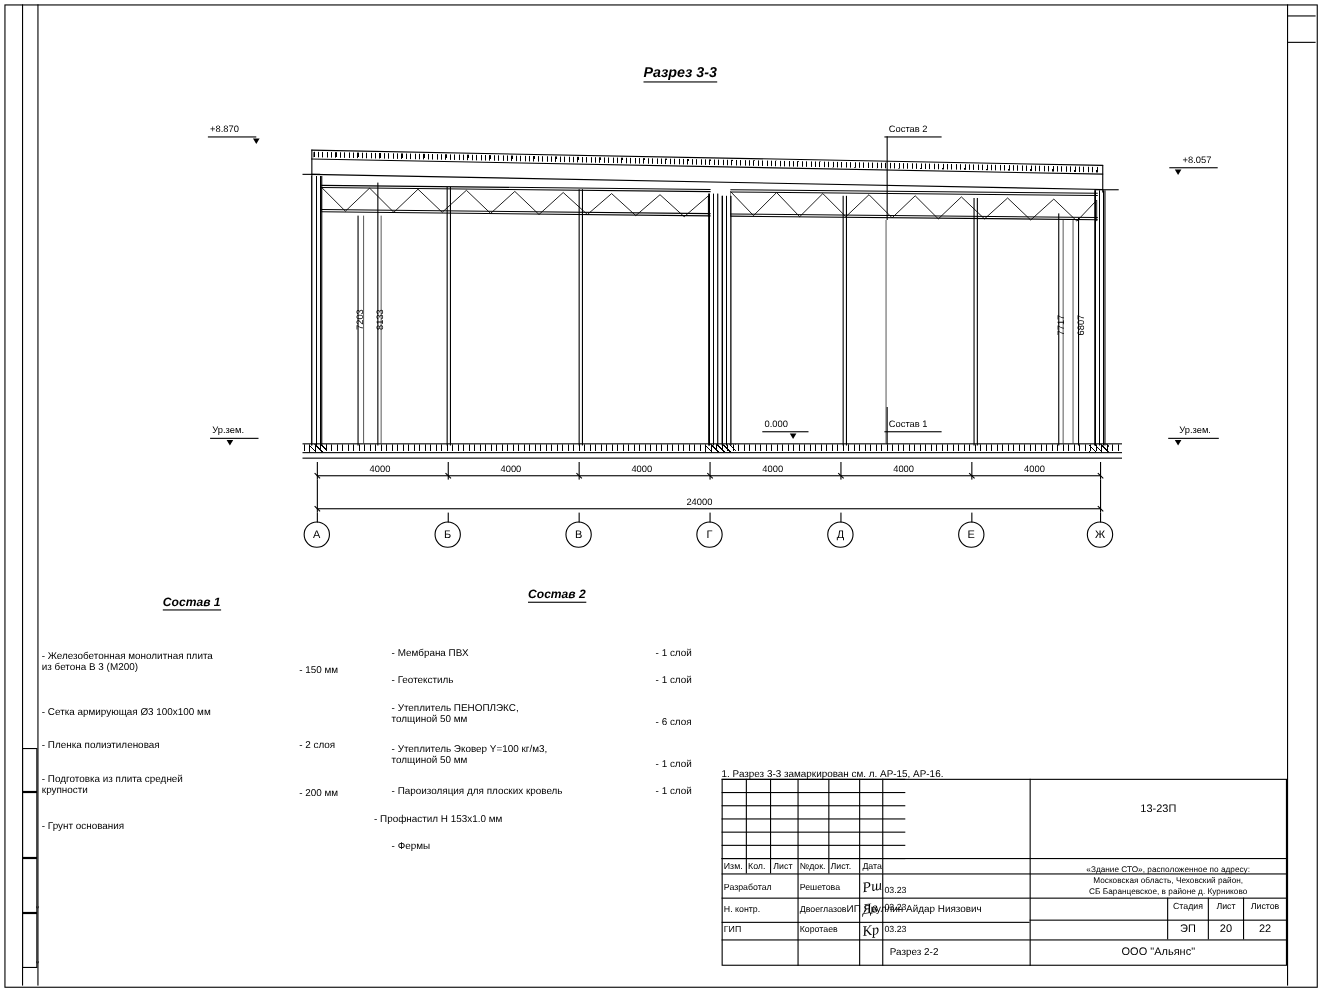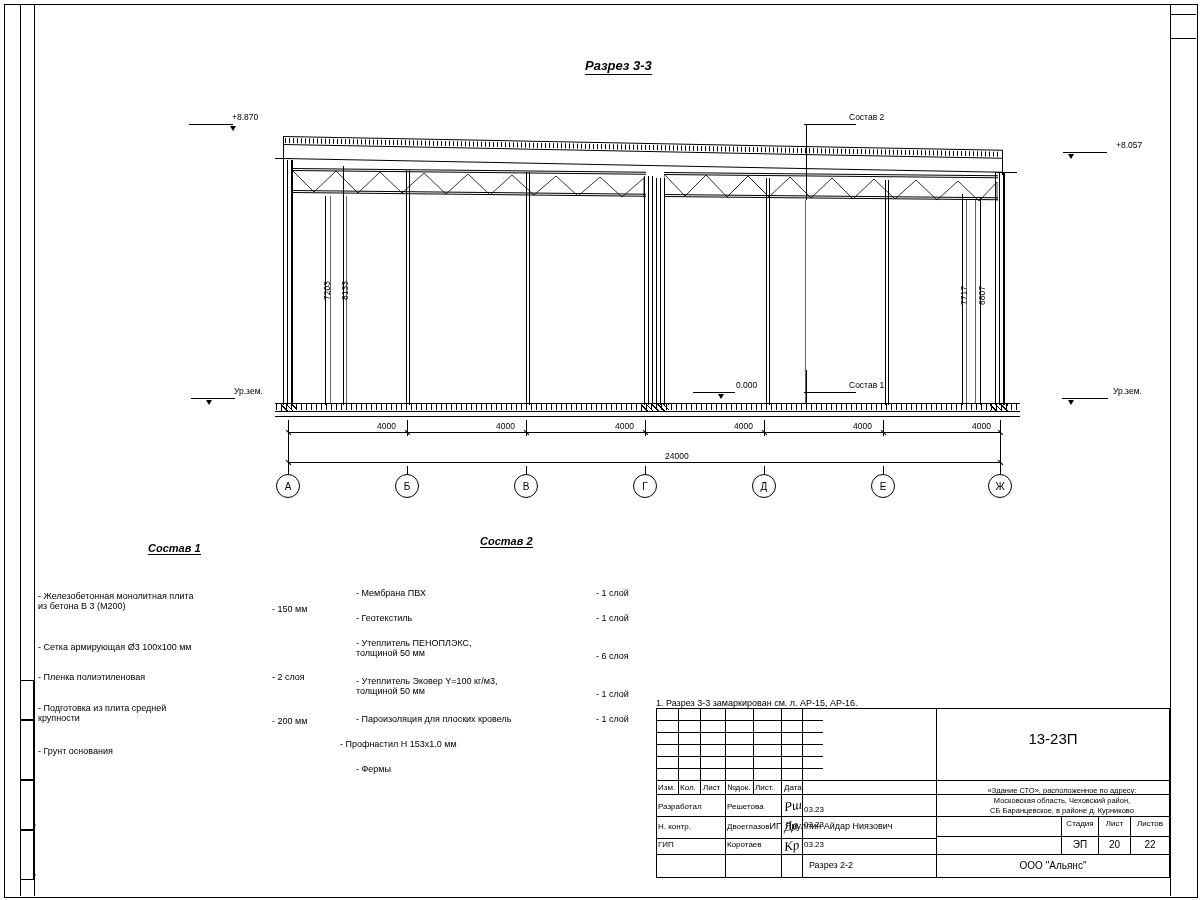--- a/index.html
+++ b/index.html
@@ -15,21 +15,21 @@
   .lmbox{position:absolute;border:1px solid #000;box-sizing:border-box;}
   .lmtext{position:absolute;font-size:5px;transform:rotate(-90deg);transform-origin:left top;white-space:nowrap;}
 
   .title-section{position:absolute;left:585px;top:58px;font-size:13px;font-style:italic;font-weight:bold;}
   .title-section span{border-bottom:1px solid #000;padding-bottom:1px;}
 
   
   .ln{position:absolute;background:#000;}
   .h1{height:1px;}
   .v1{width:1px;}
-  .lbl{position:absolute;font-size:8.5px;white-space:nowrap;margin-left:41px;}
+  .lbl{position:absolute;font-size:8.5px;white-space:nowrap;}
   .vlbl{position:absolute;font-size:8.5px;white-space:nowrap;transform:rotate(-90deg);transform-origin:left top;}
   .circ{position:absolute;width:24px;height:24px;border:1px solid #000;border-radius:50%;box-sizing:border-box;font-size:10px;display:flex;align-items:center;justify-content:center;}
   .hatchcol{position:absolute;background:repeating-linear-gradient(90deg,#000 0 1px,transparent 1px 4px);}
   .hatchrow{position:absolute;background:repeating-linear-gradient(90deg,#000 0 1px,transparent 1px 5px);}
   .roofhatch{position:absolute;background:repeating-linear-gradient(90deg,#000 0 1px,transparent 1px 4px);}
   .groundhatch{position:absolute;background:repeating-linear-gradient(45deg,#000 0 1px,transparent 1px 4px);}
 
   
   .spec-title{position:absolute;font-size:11px;font-style:italic;font-weight:bold;}
   .spec-title span{border-bottom:1px solid #000;}
@@ -314,21 +314,21 @@
     <div class="stxt" style="left:2px;top:114px;">Н. контр.</div>
     <div class="stxt" style="left:71px;top:114px;">Двоеглазов</div>
     <div class="sig" style="left:128px;top:110px;">Дв</div>
     <div class="stxt" style="left:148px;top:112px;">03.23</div>
 
     <div class="stxt" style="left:2px;top:132px;">ГИП</div>
     <div class="stxt" style="left:71px;top:132px;">Коротаев</div>
     <div class="sig" style="left:128px;top:130px;">Кр</div>
     <div class="stxt" style="left:148px;top:132px;">03.23</div>
 
-    <div class="stxt-c" style="left:281px;top:22px;width:232px;font-size:15px;">13-23П</div>
+    <div class="stxt-c" style="left:281px;top:22px;width:232px;font-size:10px;">13-23П</div>
     <div class="stxt-c" style="left:282px;top:78px;width:248px;font-size:7.5px;line-height:1.35;white-space:pre-line;">«Здание СТО», расположенное по адресу:
 Московская область, Чеховский район,
 СБ Баранцевское, в районе д. Курниково</div>
 
     <div class="stxt-c" style="left:70px;top:113px;width:210px;font-size:9px;">ИП Яруллин Айдар Ниязович</div>
     <div class="stxt-c" style="left:70px;top:152px;width:210px;font-size:9px;">Разрез 2-2</div>
 
     <div class="stxt-c" style="left:406px;top:111px;width:36px;">Стадия</div>
     <div class="stxt-c" style="left:443px;top:111px;width:31px;">Лист</div>
     <div class="stxt-c" style="left:475px;top:111px;width:38px;">Листов</div>

